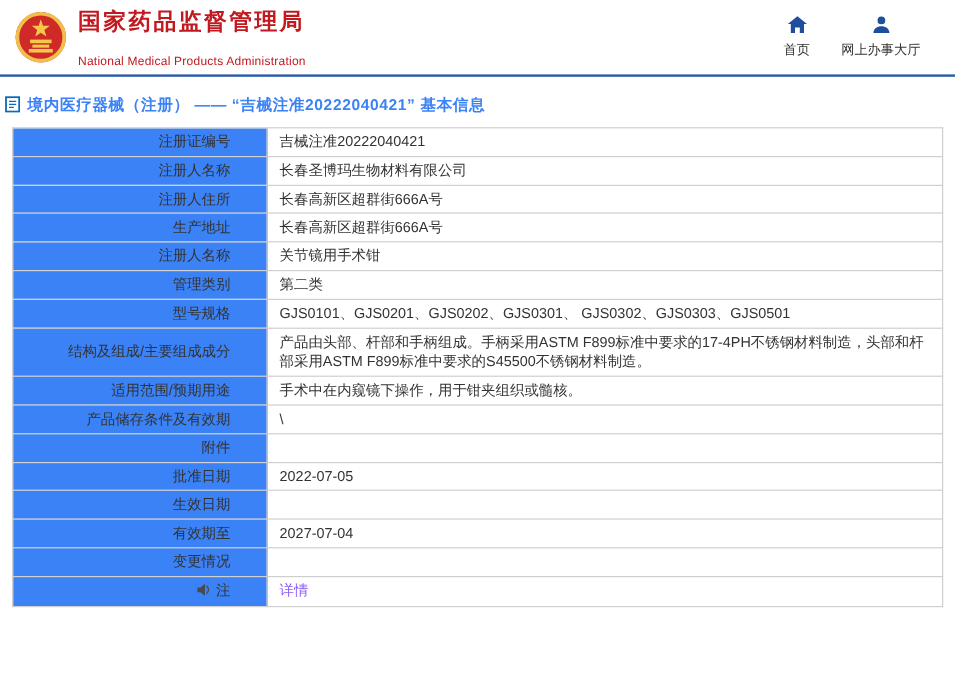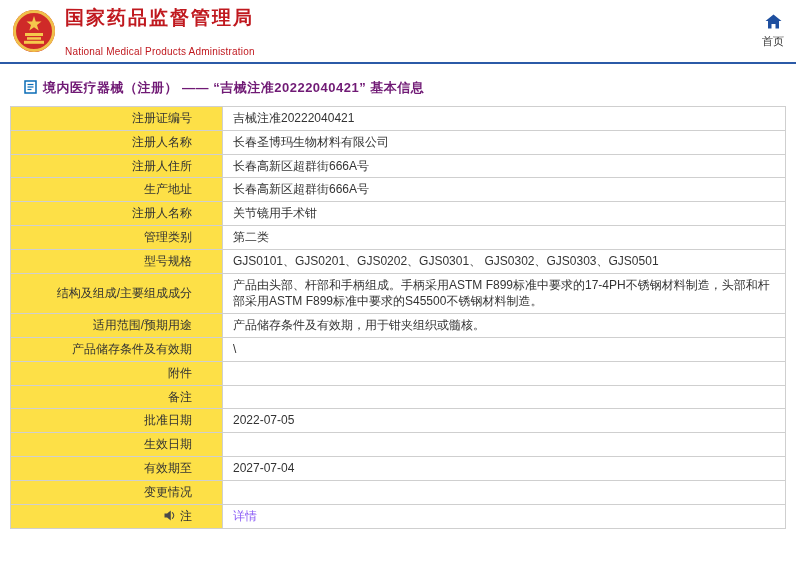--- a/index.html
+++ b/index.html
@@ -1,37 +1,37 @@
 <!DOCTYPE html>
 <html><head>
 <meta charset="utf-8">
 <style>
   * { margin:0; padding:0; box-sizing:border-box; }
   html,body { width:796px; height:573px; overflow:hidden; background:#fff;
     font-family:"Liberation Sans","DejaVu Sans",sans-serif; color:#333; }
 
-  .header { display:flex; align-items:center; height:64px; padding:0 8px 0 12px;
+  .header { display:flex; align-items:center; height:64px; padding:0 25px 0 12px;
     border-bottom:2px solid #2b5aa7; background:#fff; }
   .logo { flex:0 0 auto; margin-right:9px; display:flex; align-items:center; }
   .agency-cn { font-size:19px; font-weight:bold; color:#c0191f; letter-spacing:2px; }
   .agency-en { font-size:10px; color:#c0191f; margin-top:15px; letter-spacing:0.2px; }
   .dq { display:flex; align-items:center; gap:6px; font-size:15px; font-weight:600;
     color:#222; margin-left:28px; cursor:pointer; }
   .nav { margin-left:auto; display:flex; gap:26px; padding-right:4px; }
   .nav-item { display:flex; flex-direction:column; align-items:center; gap:3px;
     font-size:11px; color:#333; cursor:pointer; text-decoration:none;font-family:Liberation Serif, serif; }
 
-  .title-row { display:flex; align-items:center; gap:6px; padding:15px 10px 9px 24px;
-    color:#701a75; font-size:13px; font-weight:bold; letter-spacing:0.5px; }
+  .title-row { display:flex; align-items:center; gap:6px; padding:15px 10px 9px 4px;
+    color:#3b82f6; font-size:13px; font-weight:bold; letter-spacing:0.5px; }
 
   table { border-collapse:collapse; width:776px; margin:0 10px; table-layout:fixed;
     font-size:12px; }
   td { border:1px solid #cfcfcf; padding:3px 10px; height:23px; line-height:1.4;
     vertical-align:middle; word-break:break-all; }
-  td.label { width:212px; background:#fde047; text-align:right; padding-right:30px;
+  td.label { width:212px; background:#3b82f6; text-align:right; padding-right:30px;
     color:#333; }
   td.value { color:#333; text-align:left;margin-top:20px; }
   .link { color:#8b5cf6; text-decoration:none; cursor:pointer; }
   .spk { display:inline-block; vertical-align:-1px; margin-right:4px; }
 </style>
 </head>
 <body>
 
 <div class="header">
   <div class="logo">
@@ -49,20 +49,29 @@
     <div class="agency-en">National Medical Products Administration</div>
   </div>
   <div class="nav">
     <a class="nav-item">
       <span>
         <svg width="17" height="15" viewBox="0 0 17 15">
           <path d="M8.5 0.5 L16.5 7 H14 V14.5 H10.5 V10 H6.5 V14.5 H3 V7 H0.5 Z" fill="#1e4f9f"></path>
         </svg>
       </span>
       <span>首页</span>
+    </a>
+    <a class="nav-item">
+      <span>
+        <svg width="15" height="15" viewBox="0 0 15 15">
+          <circle cx="7.5" cy="4" r="3.2" fill="#1e4f9f"></circle>
+          <path d="M0.8 14.5 C0.8 10.8 4 8.8 7.5 8.8 C11 8.8 14.2 10.8 14.2 14.5 Z" fill="#1e4f9f"></path>
+        </svg>
+      </span>
+      <span>网上办事大厅</span>
     </a>
   </div>
 </div>
 
 <div class="title-row">
   <span>
     <svg width="13" height="14" viewBox="0 0 13 14">
       <rect x="1" y="1" width="11" height="12" fill="none" stroke="#0a6cb6" stroke-width="1.5"></rect>
       <line x1="3.5" y1="4.5" x2="9.5" y2="4.5" stroke="#0a6cb6" stroke-width="1.2"></line>
       <line x1="3.5" y1="7" x2="9.5" y2="7" stroke="#0a6cb6" stroke-width="1.2"></line>
@@ -101,32 +110,28 @@
       <tr>
         <td class="label">型号规格</td>
         <td class="value">GJS0101、GJS0201、GJS0202、GJS0301、 GJS0302、GJS0303、GJS0501</td>
       </tr>
       <tr>
         <td class="label">结构及组成/主要组成成分</td>
         <td class="value">产品由头部、杆部和手柄组成。手柄采用ASTM F899标准中要求的17-4PH不锈钢材料制造，头部和杆部采用ASTM F899标准中要求的S45500不锈钢材料制造。</td>
       </tr>
       <tr>
         <td class="label">适用范围/预期用途</td>
-        <td class="value">产品储存条件及有效期，用于钳夹组织或髓核。</td>
+        <td class="value">手术中在内窥镜下操作，用于钳夹组织或髓核。</td>
       </tr>
       <tr>
         <td class="label">产品储存条件及有效期</td>
         <td class="value">\</td>
       </tr>
       <tr>
         <td class="label">附件</td>
-        <td class="value"></td>
-      </tr>
-      <tr>
-        <td class="label">备注</td>
         <td class="value"></td>
       </tr>
       <tr>
         <td class="label">批准日期</td>
         <td class="value">2022-07-05</td>
       </tr>
       <tr>
         <td class="label">生效日期</td>
         <td class="value"></td>
       </tr>

